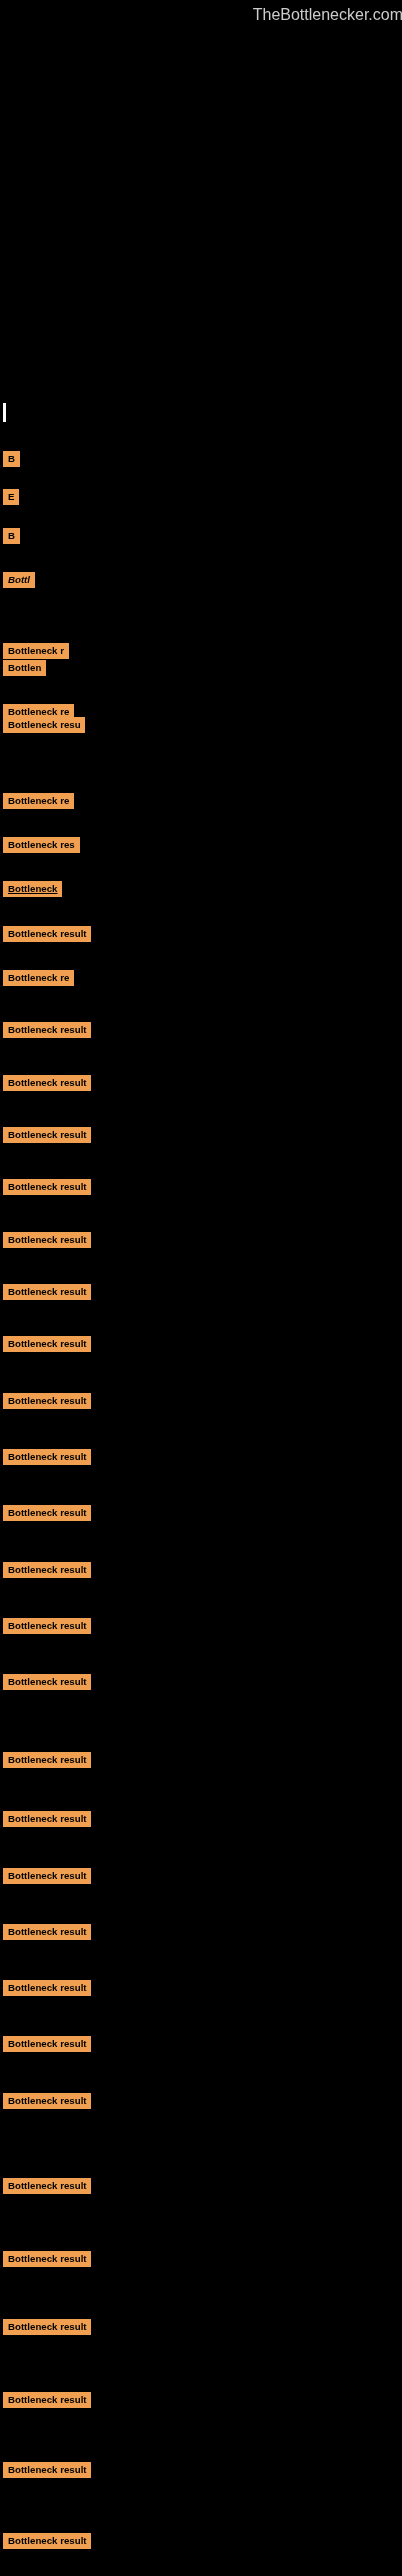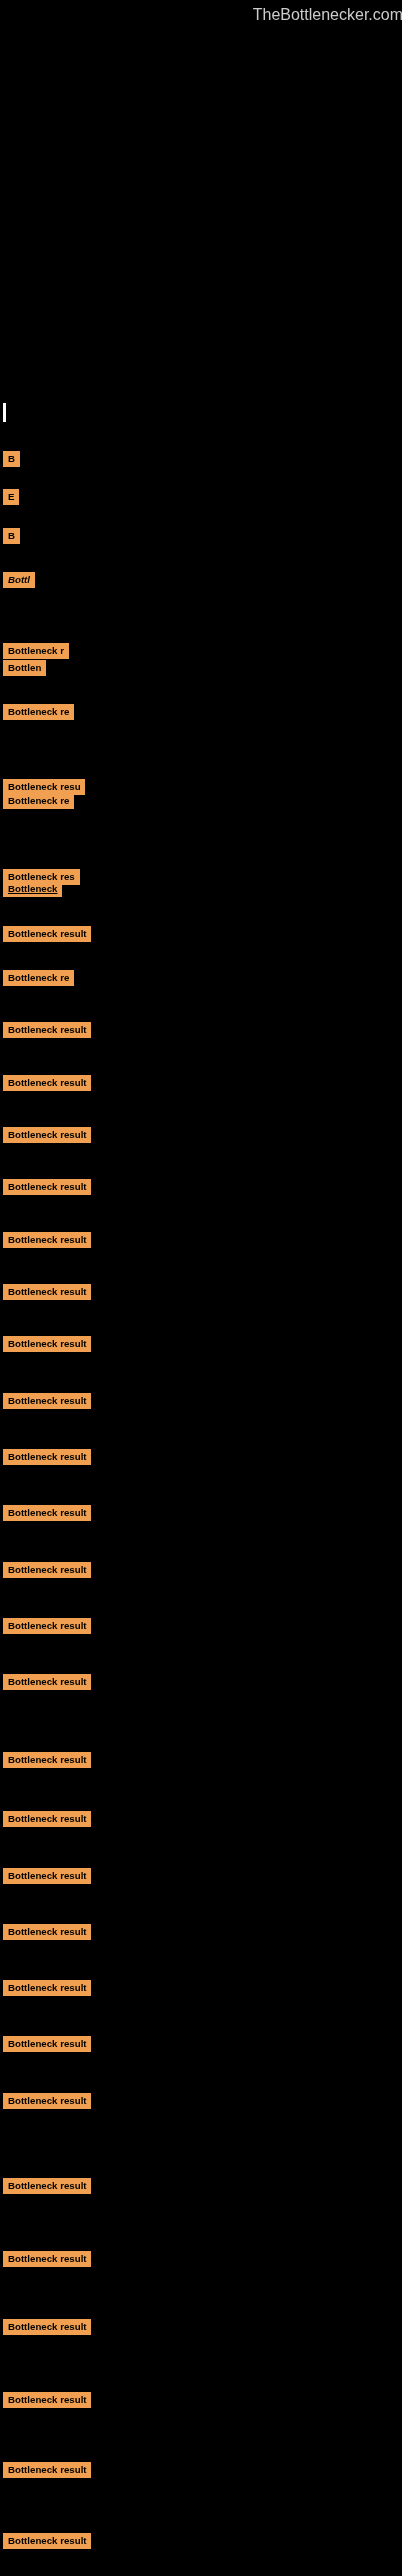--- a/index.html
+++ b/index.html
@@ -48,23 +48,23 @@
 
 <div id="labels-container">
     <div class="cursor-line" style="top: 403px;"></div>
     <div class="bottleneck-label" style="top: 451px;">B</div>
     <div class="bottleneck-label" style="top: 489px;">E</div>
     <div class="bottleneck-label" style="top: 528px;">B</div>
     <div class="bottleneck-label" style="top: 572px; font-style: italic;">Bottl</div>
     <div class="bottleneck-label" style="top: 616px; margin-top: 27px;">Bottleneck r</div>
     <div class="bottleneck-label" style="top: 660px;">Bottlen</div>
     <div class="bottleneck-label" style="top: 704px;">Bottleneck re</div>
-    <div class="bottleneck-label" style="top: 779px;">Bottleneck resu</div>
+    <div class="bottleneck-label" style="top: 717px;">Bottleneck resu</div>
     <div class="bottleneck-label" style="top: 793px;">Bottleneck re</div>
-    <div class="bottleneck-label" style="top: 837px; margin-top: 32px;">Bottleneck res</div>
+    <div class="bottleneck-label" style="top: 837px;">Bottleneck res</div>
     <div class="bottleneck-label" style="top: 881px; text-decoration: underline;">Bottleneck</div>
     <div class="bottleneck-label" style="top: 926px;">Bottleneck result</div>
     <div class="bottleneck-label" style="top: 970px;">Bottleneck re</div>
     <div class="bottleneck-label" style="top: 1022px;">Bottleneck result</div>
     <div class="bottleneck-label" style="top: 1075px;">Bottleneck result</div>
     <div class="bottleneck-label" style="top: 1127px;">Bottleneck result</div>
     <div class="bottleneck-label" style="top: 1179px;">Bottleneck result</div>
     <div class="bottleneck-label" style="top: 1232px;">Bottleneck result</div>
     <div class="bottleneck-label" style="top: 1284px;">Bottleneck result</div>
     <div class="bottleneck-label" style="top: 1336px;">Bottleneck result</div>

